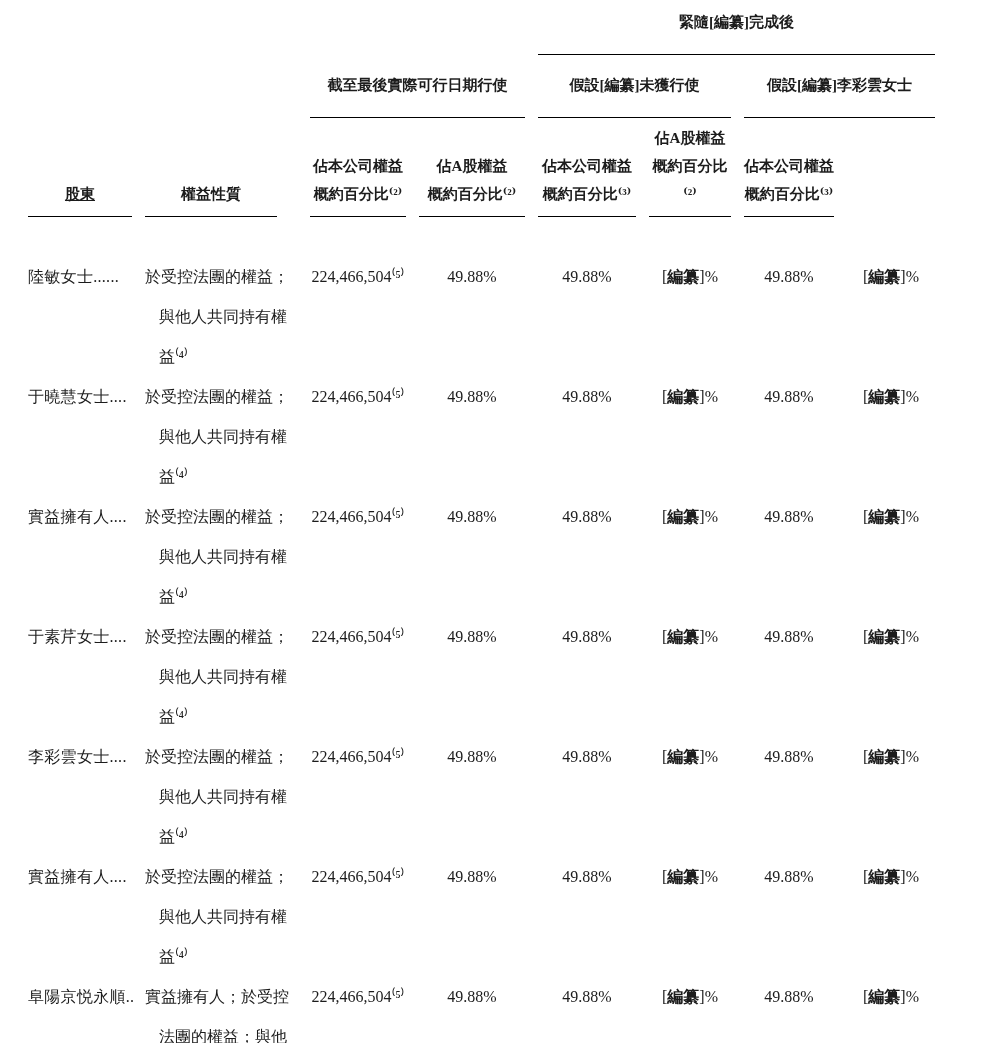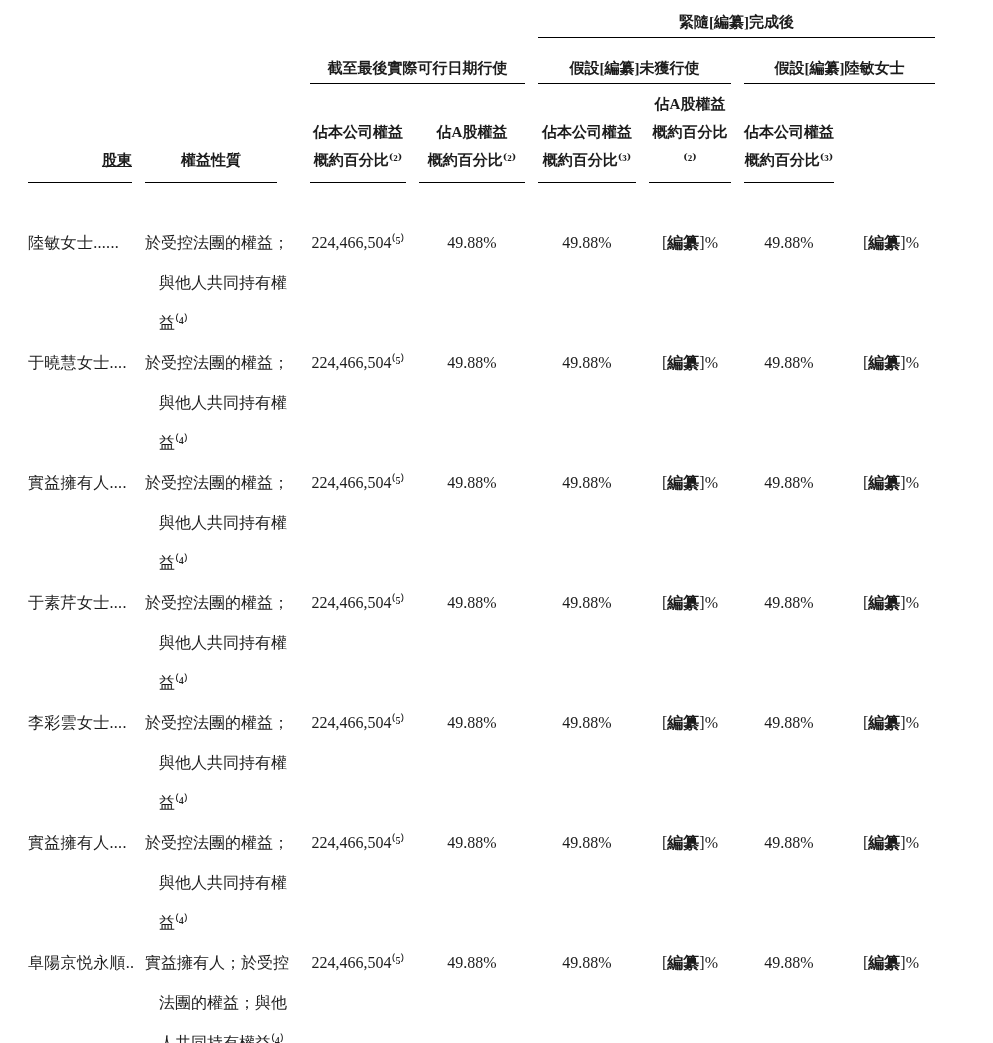--- a/index.html
+++ b/index.html
@@ -26,36 +26,36 @@
   .span34{grid-column:3/5;}
   .span56{grid-column:5/7;}
   .span78{grid-column:7/9;}
   .sp14{grid-column:1/5;}
   .sp12{grid-column:1/3;}
   .ghead{
     text-align:center;
     font-weight:bold;
     font-size:15px;
     line-height:20px;
-    padding-bottom:5px;
+    padding-bottom:22px;
     border-bottom:1.5px solid #000;
     white-space:nowrap;
   }
   .hcell{display:flex;align-items:flex-end;}
   .hcell .ul{
     width:100%;
     border-bottom:1.5px solid #000;
     text-align:center;
     font-weight:bold;
     font-size:15px;
     line-height:28px;
     padding-bottom:8px;
     white-space:pre-line;
   }
-  .hcell.hc1 .ul{text-align:right;text-decoration:underline;}
+  .hcell.hc1 .ul{text-align:center;text-decoration:underline;}
   .hcell.hc2 .ul{width:132px;}
   
   .tbody{margin-top:40px;}
   .row{margin-bottom:0;font-family:Liberation Serif, serif;}
   .cell{
     font-size:16px;
     line-height:40px;
     vertical-align:top;
   }
   .cell.name{white-space:nowrap;letter-spacing:0.3px;}
@@ -74,21 +74,21 @@
 
   <div class="hgrid hg1">
     <div class="sp14"></div>
     <div class="ghead span58"><span>緊隨[</span><span class="redacted">編纂</span><span>]完成後</span></div>
   </div>
 
   <div class="hgrid hg2">
     <div class="sp12"></div>
     <div class="ghead span34">截至最後實際可行日期行使</div>
     <div class="ghead span56"><span>假設[</span><span class="redacted">編纂</span><span>]未獲行使</span></div>
-    <div class="ghead span78"><span>假設[</span><span class="redacted">編纂</span><span>]陸敏女士</span></div>
+    <div class="ghead span78"><span>假設[</span><span class="redacted">編纂</span><span>]李彩雲女士</span></div>
   </div>
 
   <div class="hgrid hg3">
     <div class="hcell hc1">
         <div class="ul">股東</div>
       </div>
     <div class="hcell hc2">
         <div class="ul">權益性質</div>
       </div>
     <div class="hcell">

